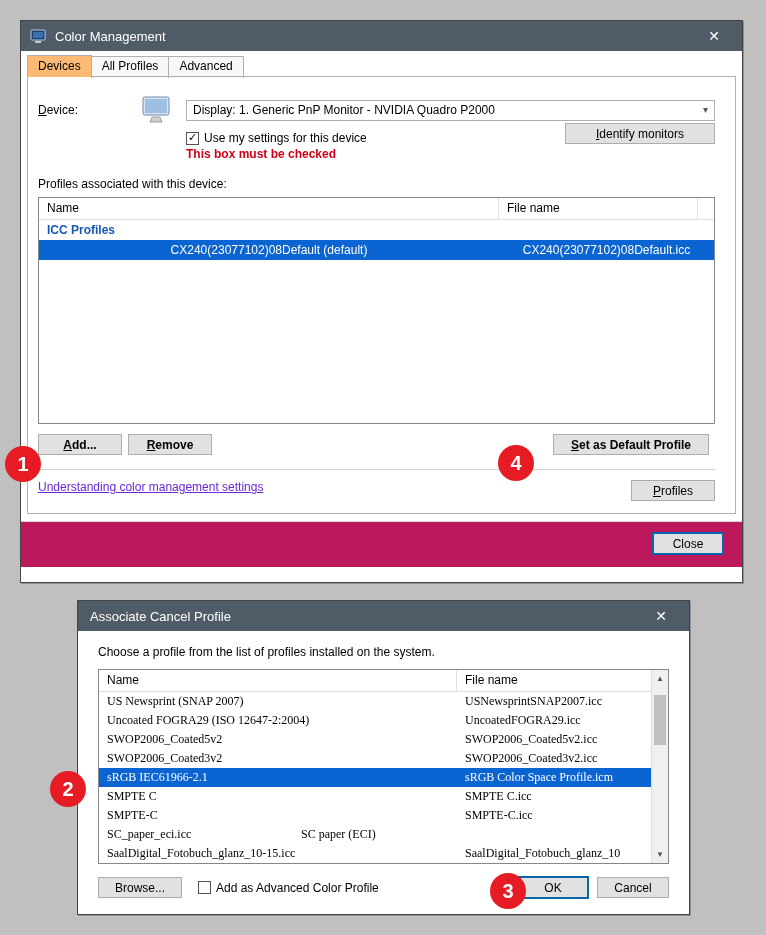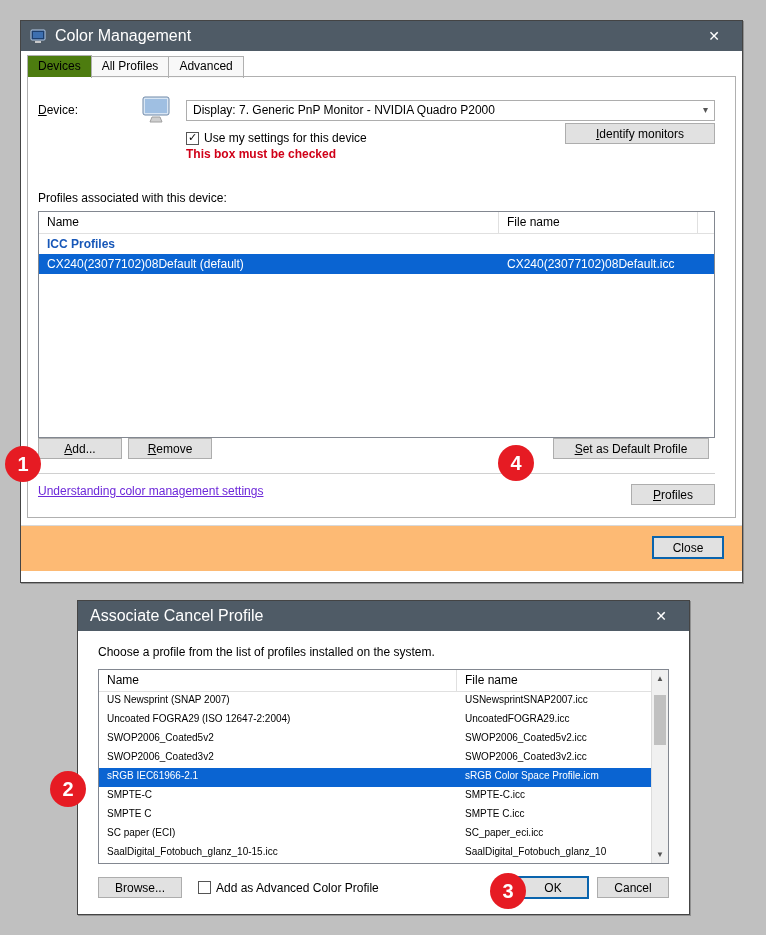--- a/index.html
+++ b/index.html
@@ -28,21 +28,21 @@
     display: flex;
     align-items: center;
     padding: 0 6px 0 8px;
   }
   .titlebar .t-icon {
     width: 18px; height: 18px;
     margin-right: 8px;
     display: flex; align-items: center; justify-content: center;
   }
   .titlebar .t-icon svg { display:block; }
-  .titlebar .t-title { flex: 1; font-size: 16px; }
+  .titlebar .t-title { flex: 1; font-size: 13px; }
   .titlebar .t-close {
     width: 44px; height: 30px;
     display: flex; align-items: center; justify-content: center;
     font-size: 14px;
     cursor: default;
   }
 
   
   .cm-window { left: 20px; top: 20px; width: 723px; height: 563px; }
   .cm-body { position: relative; padding: 0; }
@@ -55,21 +55,21 @@
     border: 1px solid #b0b0b0;
     border-bottom: none;
     background: #fff;
     padding: 3px 10px 4px 10px;
     font-size: 12px;
     margin-right: -1px;
     position: relative;
   }
   .tab.inactive { background: #f8f8f8; top: 1px; padding-top:2px; padding-bottom:3px; }
   .tab.active {
-    background: #4d7c0f;
+    background: #fdba74;
     z-index: 2;
   }
   .tabpanel {
     margin: 0 6px 6px 6px;
     border: 1px solid #b0b0b0;
     border-top: 1px solid #b0b0b0;
     position: relative;
     top: -1px;
     padding: 18px 20px 12px 10px;
   }
@@ -109,21 +109,21 @@
     border: 1px solid #adadad;
     background: #e1e1e1;
     font-size: 12px;
     display:inline-flex; align-items:center; justify-content:center;
     padding: 0 8px;
     cursor: default;
   }
   .btn .ul { text-decoration: underline; }
   .btn.primary { border: 2px solid #0a64ad; height:23px; }
 
-  .section-label { margin-top: 30px; margin-bottom:6px; }
+  .section-label { margin-top: 16px; margin-bottom:6px; }
 
   .profile-table {
     border: 1px solid #828790;
     height: 227px;
     background:#fff;
     display:flex; flex-direction:column;
   }
   .pt-head {
     display:flex; height:22px; border-bottom:1px solid #e0e0e0;
     background:#fff;
@@ -135,34 +135,34 @@
   .pt-head .col:last-child { border-right:none; }
   .col-name { flex: 0 0 460px; }
   .col-file { flex: 1; }
   .col-pad { flex: 0 0 14px; }
   .pt-body { flex:1; overflow:hidden; }
   .pt-group {
     color:#1757b8; padding:3px 8px; font-size:12px;font-weight:bold;
   }
   .pt-row { display:flex; font-size:12px; }
   .pt-row.sel { background:#0a64d2; color:#fff; }
-  .pt-row .cell { padding:3px 8px; }
+  .pt-row .cell { padding:3px 8px;text-align:center; }
   .pt-row .cell.name { flex:0 0 460px; }
   .pt-row .cell.file { flex:1; }
 
-  .under-table { display:flex; margin-top:0; align-items:center; }
+  .under-table { display:flex; margin-top:10px; align-items:center;font-weight:bold; }
   .under-table .btn { width:84px; margin-right:6px; }
   .under-table .setdef { margin-left:auto; width:156px; }
 
   .hr { border:none; border-top:1px solid #d0d0d0; margin:14px 0 10px 0; }
   .link { color:#6d28d9; text-decoration:underline; }
 
   .profiles-btn { float:right; width:84px; }
   .footer-bar {
-    background:#fdba74;
+    background:#be185d;
     border-top:1px solid #d9d9d9;
     padding:10px 18px 12px 0;
     display:flex; justify-content:flex-end;
   }
   .footer-bar .btn { width:72px; }
 
   
   .acp-window { left: 77px; top: 600px; width: 613px; height: 315px; }
   .acp-body { padding: 14px 20px 16px 20px; position:relative; }
   .acp-table {
@@ -170,21 +170,21 @@
     display:flex; flex-direction:row;
     margin-top:10px;
   }
   .acp-inner { flex:1; display:flex; flex-direction:column; overflow:hidden;}
   .acp-head { display:flex; height:22px; }
   .acp-head .col { padding:3px 8px; border-right:1px solid #e0e0e0; border-bottom:1px solid #e0e0e0; }
   .acp-head .col:last-child { border-right:none; }
   .a-name { flex:0 0 358px; }
   .a-file { flex:1; }
   .acp-rows { flex:1; overflow:hidden; }
-  .acp-rows .arow { display:flex; font-size:10px; height:19px; }
+  .acp-rows .arow { display:flex; font-size:12px; height:19px;font-family:Liberation Serif, serif; }
   .acp-rows .arow .c { padding:2px 8px; white-space:nowrap; overflow:hidden; text-overflow:clip; }
   .acp-rows .arow .c.nm { flex:0 0 358px; }
   .acp-rows .arow .c.fn { flex:1; }
   .acp-rows .arow.sel { background:#0a64d2; color:#fff; }
   .scrollbar {
     width:17px; background:#f0f0f0; border-left:1px solid #dcdcdc;
     display:flex; flex-direction:column;
   }
   .sb-btn { height:17px; display:flex; align-items:center; justify-content:center; font-size:8px; color:#555;}
   .sb-track { flex:1; position:relative; }
@@ -245,21 +245,21 @@
           <span class="ul">D</span><span>evice:</span>
         </div>
         <div class="monitor-icon">
           <svg width="32" height="30" viewBox="0 0 32 30">
             <rect x="1" y="2" width="26" height="18" rx="2" fill="#d9e6f4" stroke="#6f89a8"></rect>
             <rect x="3" y="4" width="22" height="14" fill="#9fbfe2"></rect>
             <path d="M10 22 h8 l2 5 h-12 z" fill="#cfcfcf" stroke="#a0a0a0"></path>
           </svg>
         </div>
         <div class="device-select">
-          <span>Display: 7. Generic PnP Monitor - NVIDIA Quadro P2000</span>
+          <span>Display: 1. Generic PnP Monitor - NVIDIA Quadro P2000</span>
           <span class="chev">▾</span>
         </div>
       </div>
 
       <div class="checkbox-row">
         <span class="cbx checked"></span>
         <span><span class="ul">U</span><span>se my settings for this device</span></span>
       </div>
       <div class="annot">This box must be checked</div>
 
@@ -342,30 +342,30 @@
               </div>
               <div class="arow">
                 <div class="c nm">SWOP2006_Coated3v2</div>
                 <div class="c fn">SWOP2006_Coated3v2.icc</div>
               </div>
               <div class="arow sel">
                 <div class="c nm">sRGB IEC61966-2.1</div>
                 <div class="c fn">sRGB Color Space Profile.icm</div>
               </div>
               <div class="arow">
+                <div class="c nm">SMPTE C</div>
+                <div class="c fn">SMPTE C.icc</div>
+              </div>
+              <div class="arow">
                 <div class="c nm">SMPTE-C</div>
                 <div class="c fn">SMPTE-C.icc</div>
               </div>
               <div class="arow">
-                <div class="c nm">SMPTE C</div>
-                <div class="c fn">SMPTE C.icc</div>
-              </div>
-              <div class="arow">
+                <div class="c fn">SC_paper_eci.icc</div>
                 <div class="c nm">SC paper (ECI)</div>
-                <div class="c fn">SC_paper_eci.icc</div>
               </div>
               <div class="arow">
                 <div class="c nm">SaalDigital_Fotobuch_glanz_10-15.icc</div>
                 <div class="c fn">SaalDigital_Fotobuch_glanz_10</div>
               </div>
             </div>
       </div>
       <div class="scrollbar">
         <div class="sb-btn">▲</div>
         <div class="sb-track">

